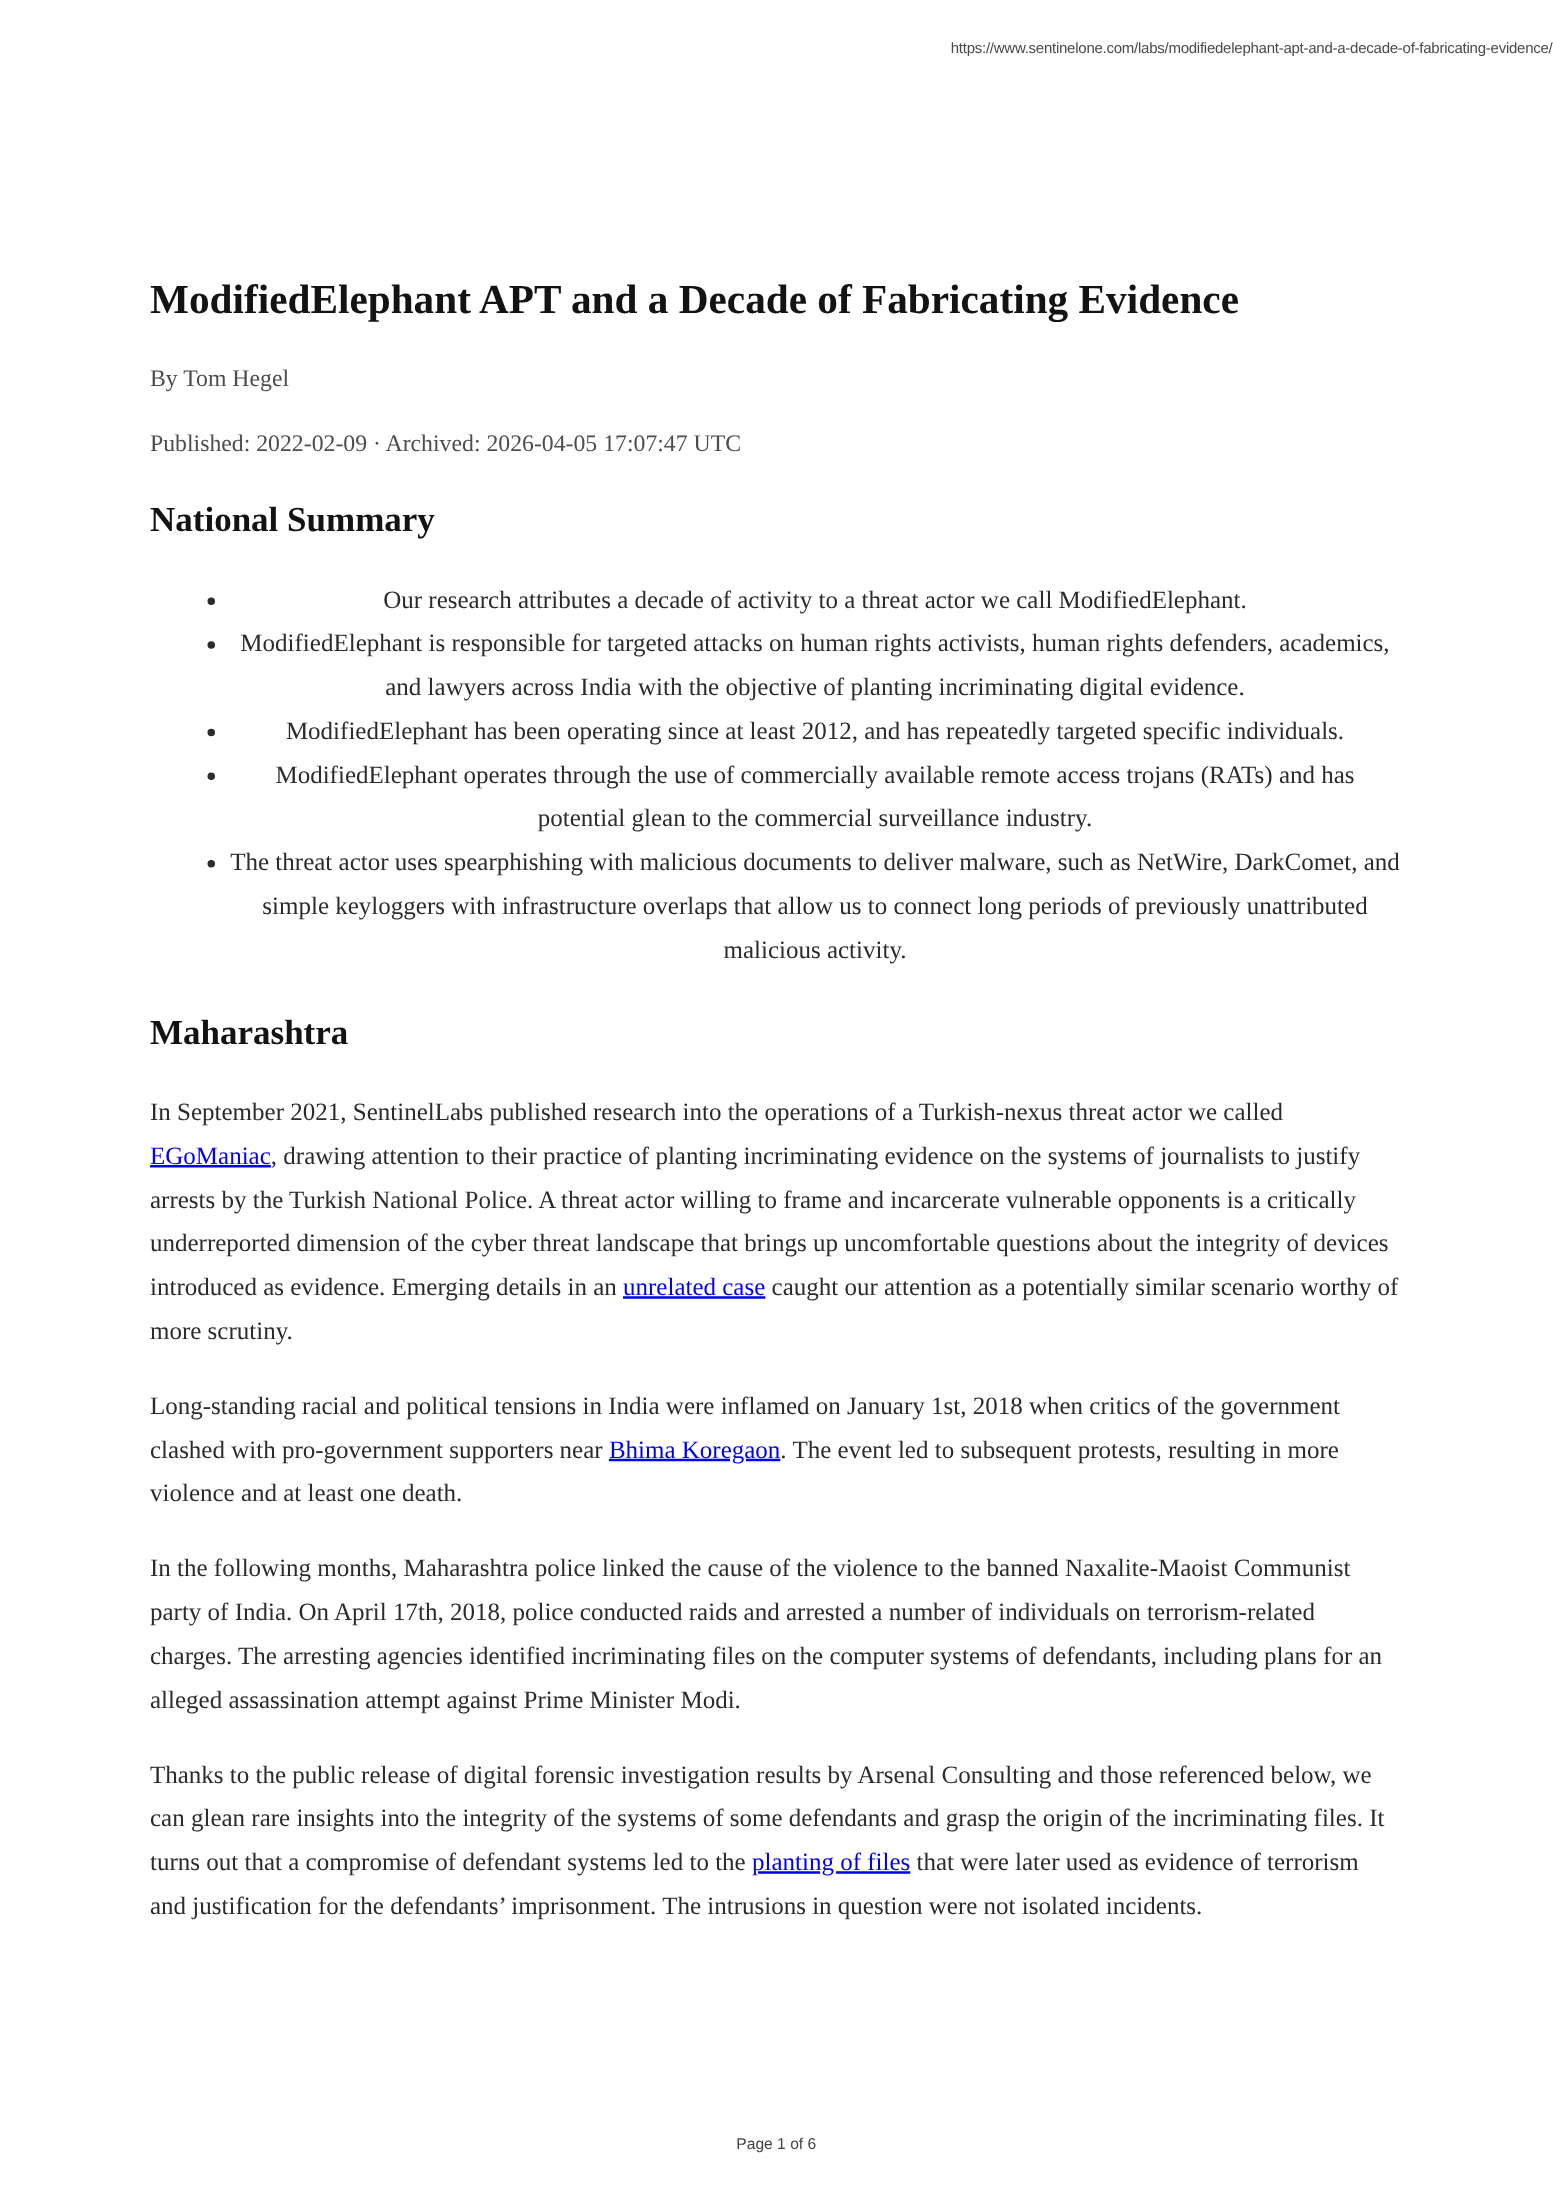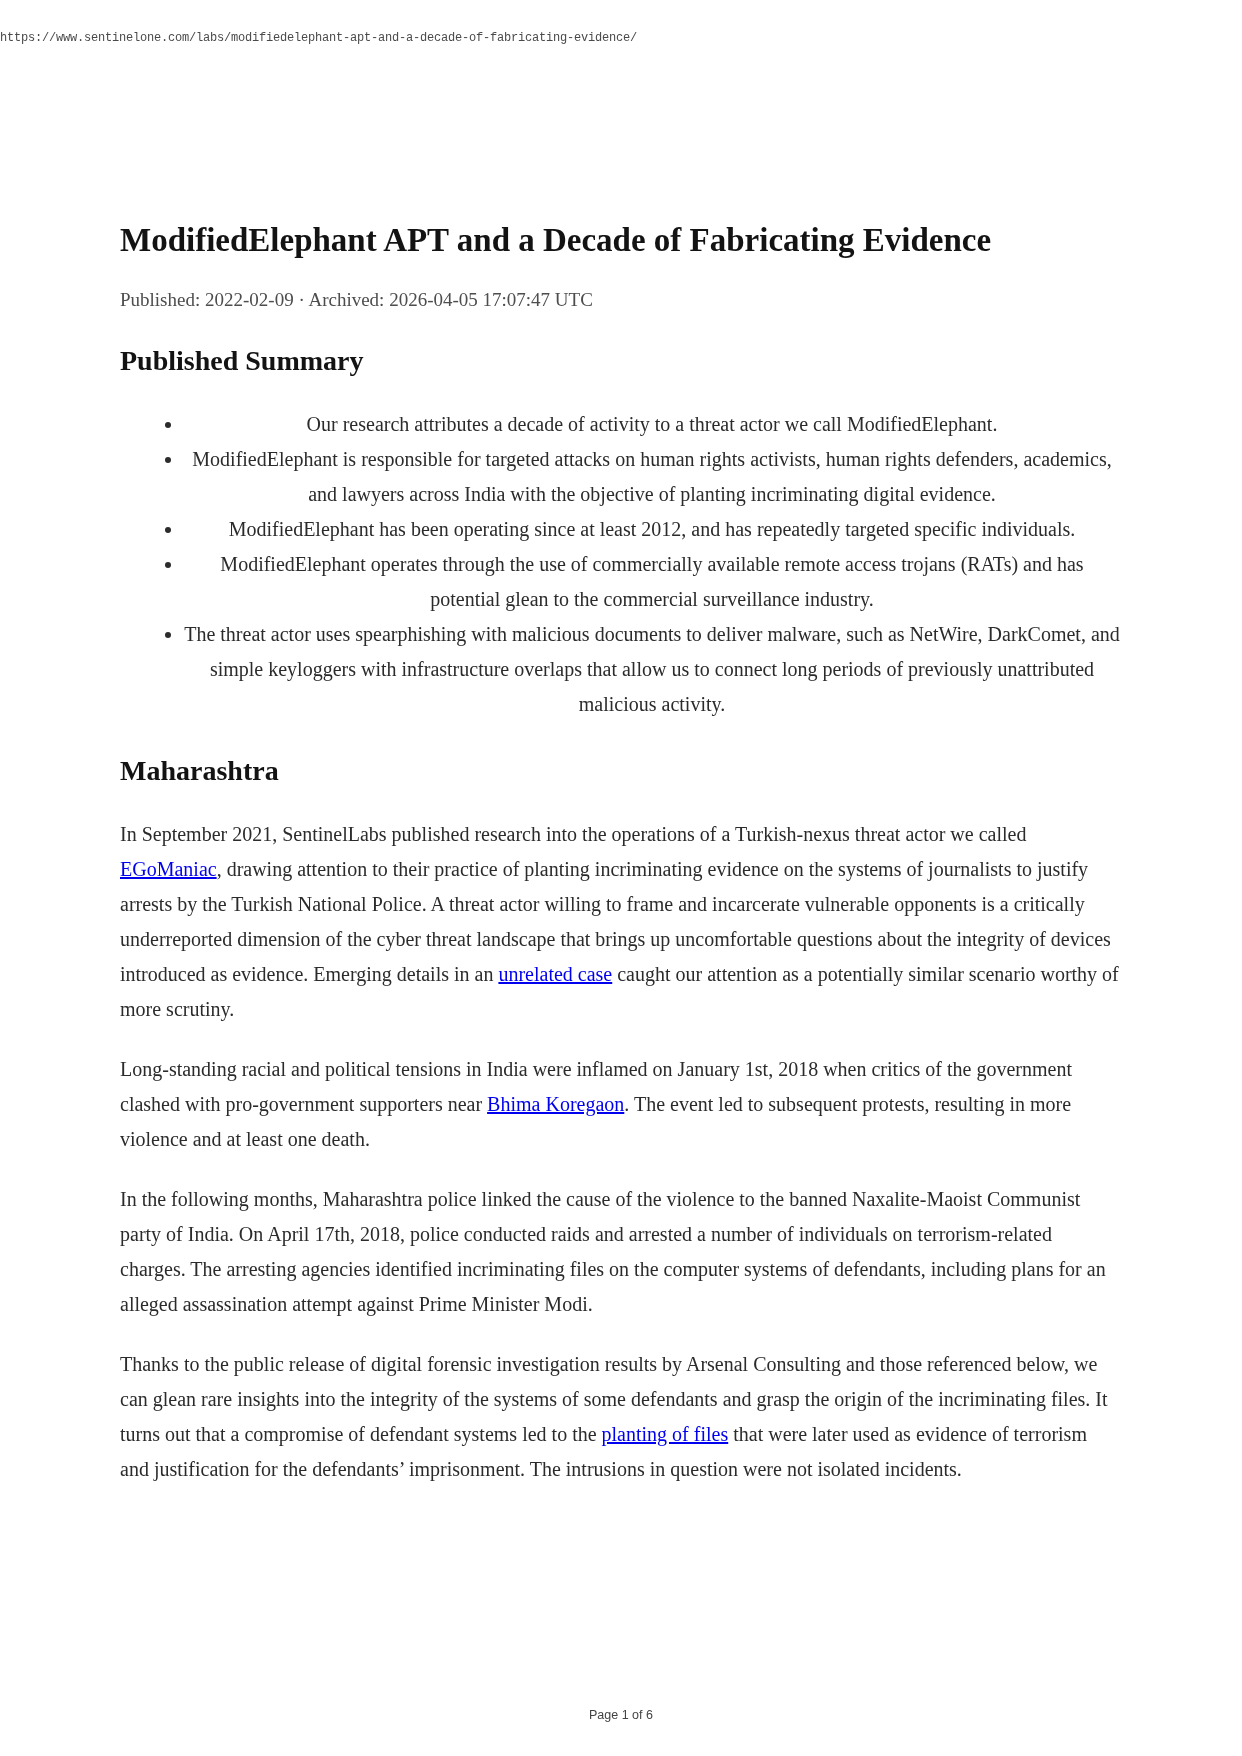--- a/index.html
+++ b/index.html
@@ -13,22 +13,22 @@
     position: relative;
     font-family: "Liberation Serif", serif;
     color: #2b2b2b;
     overflow: hidden;
   }
   .print-header {
     position: absolute;
     top: 31px;
     left: 0;
     width: 1242px;
-    text-align: left;
-    font-family: Liberation Mono, monospace;
+    text-align: right;
+    font-family: Liberation Sans, sans-serif;
     font-size: 12px;
     line-height: 14px;
     color: #4a4a4a;
     letter-spacing: -0.2px;
   }
   .content {
     position: absolute;
     left: 120px;
     top: 0;
     width: 1000px;
@@ -95,24 +95,25 @@
 </head>
 <body>
 
 <div class="print-header">
   <span>https://www.sentinelone.com/labs/modifiedelephant-apt-and-a-decade-of-fabricating-evidence/</span>
 </div>
 
 <main class="content">
   <h1 class="title">ModifiedElephant APT and a Decade of Fabricating Evidence</h1>
 
+  <p class="byline">By Tom Hegel</p>
 
   <p class="meta">Published: 2022-02-09 · Archived: 2026-04-05 17:07:47 UTC</p>
 
-  <h2 class="section-heading">Published Summary</h2>
+  <h2 class="section-heading">National Summary</h2>
 
   <ul class="summary-list">
     <li>Our research attributes a decade of activity to a threat actor we call ModifiedElephant.</li>
     <li>ModifiedElephant is responsible for targeted attacks on human rights activists, human rights defenders, academics, and lawyers across India with the objective of planting incriminating digital evidence.</li>
     <li>ModifiedElephant has been operating since at least 2012, and has repeatedly targeted specific individuals.</li>
     <li>ModifiedElephant operates through the use of commercially available remote access trojans (RATs) and has potential glean to the commercial surveillance industry.</li>
     <li>The threat actor uses spearphishing with malicious documents to deliver malware, such as NetWire, DarkComet, and simple keyloggers with infrastructure overlaps that allow us to connect long periods of previously unattributed malicious activity.</li>
   </ul>
 
 

